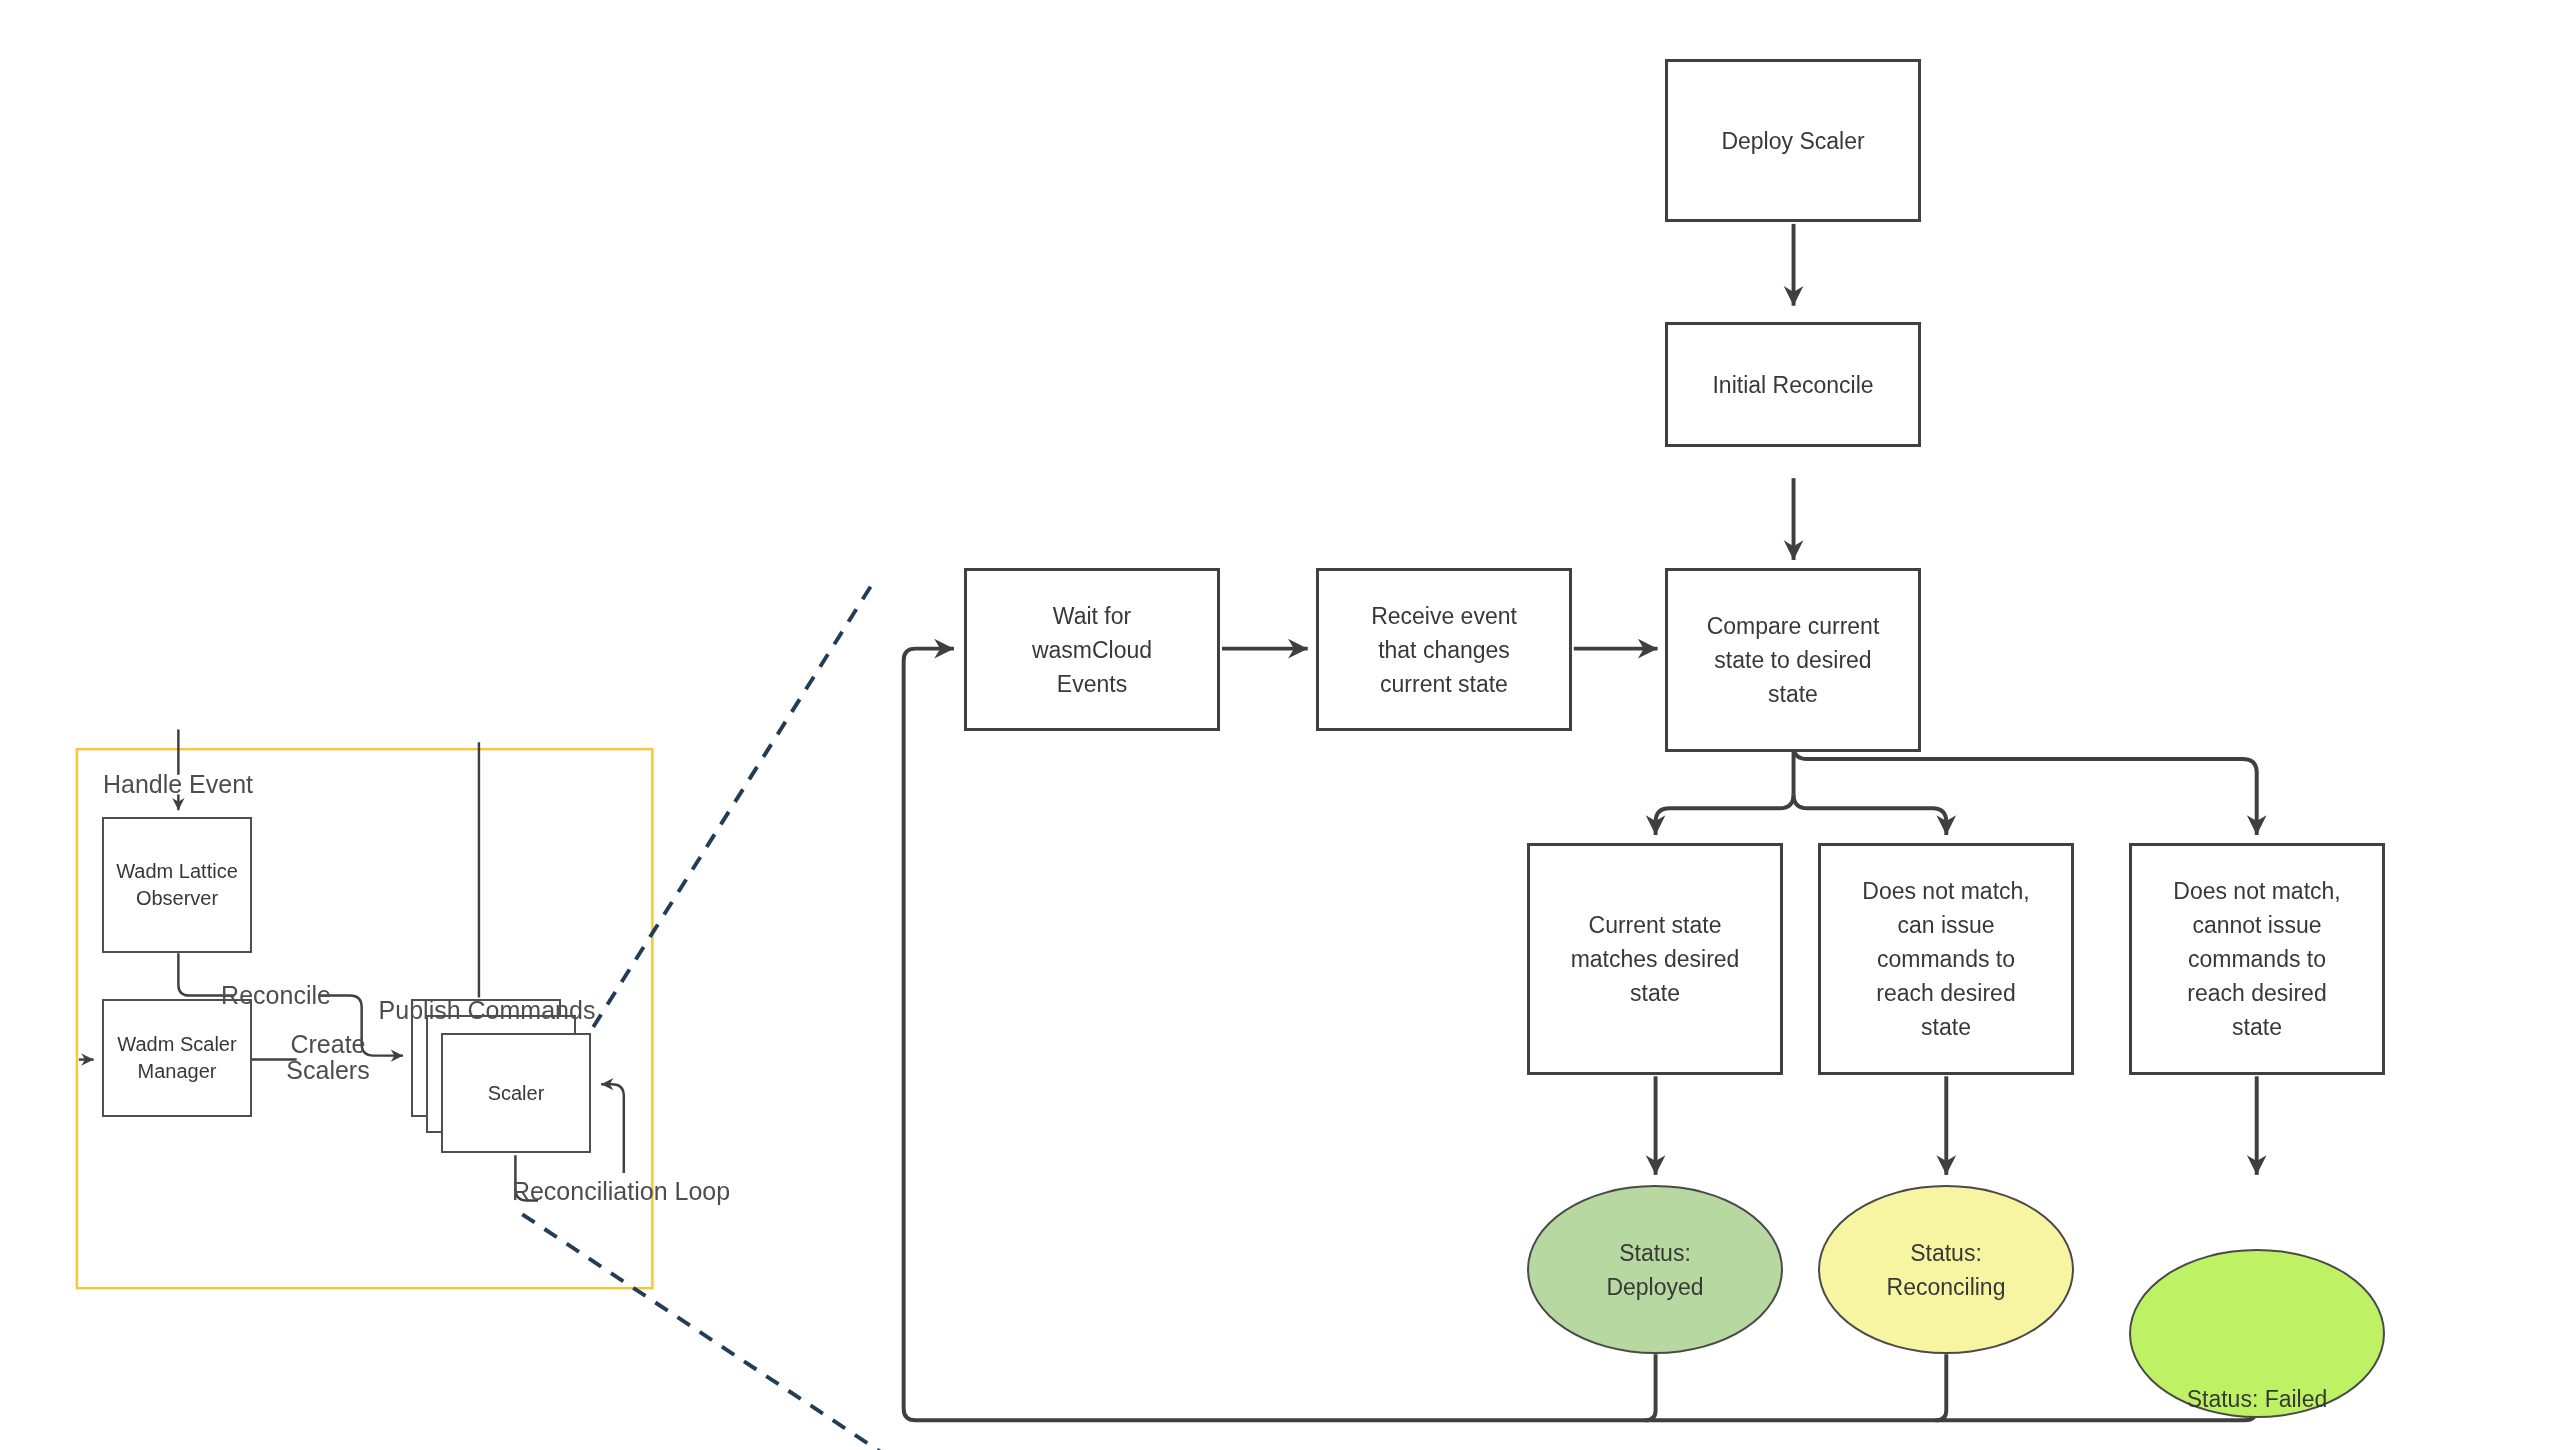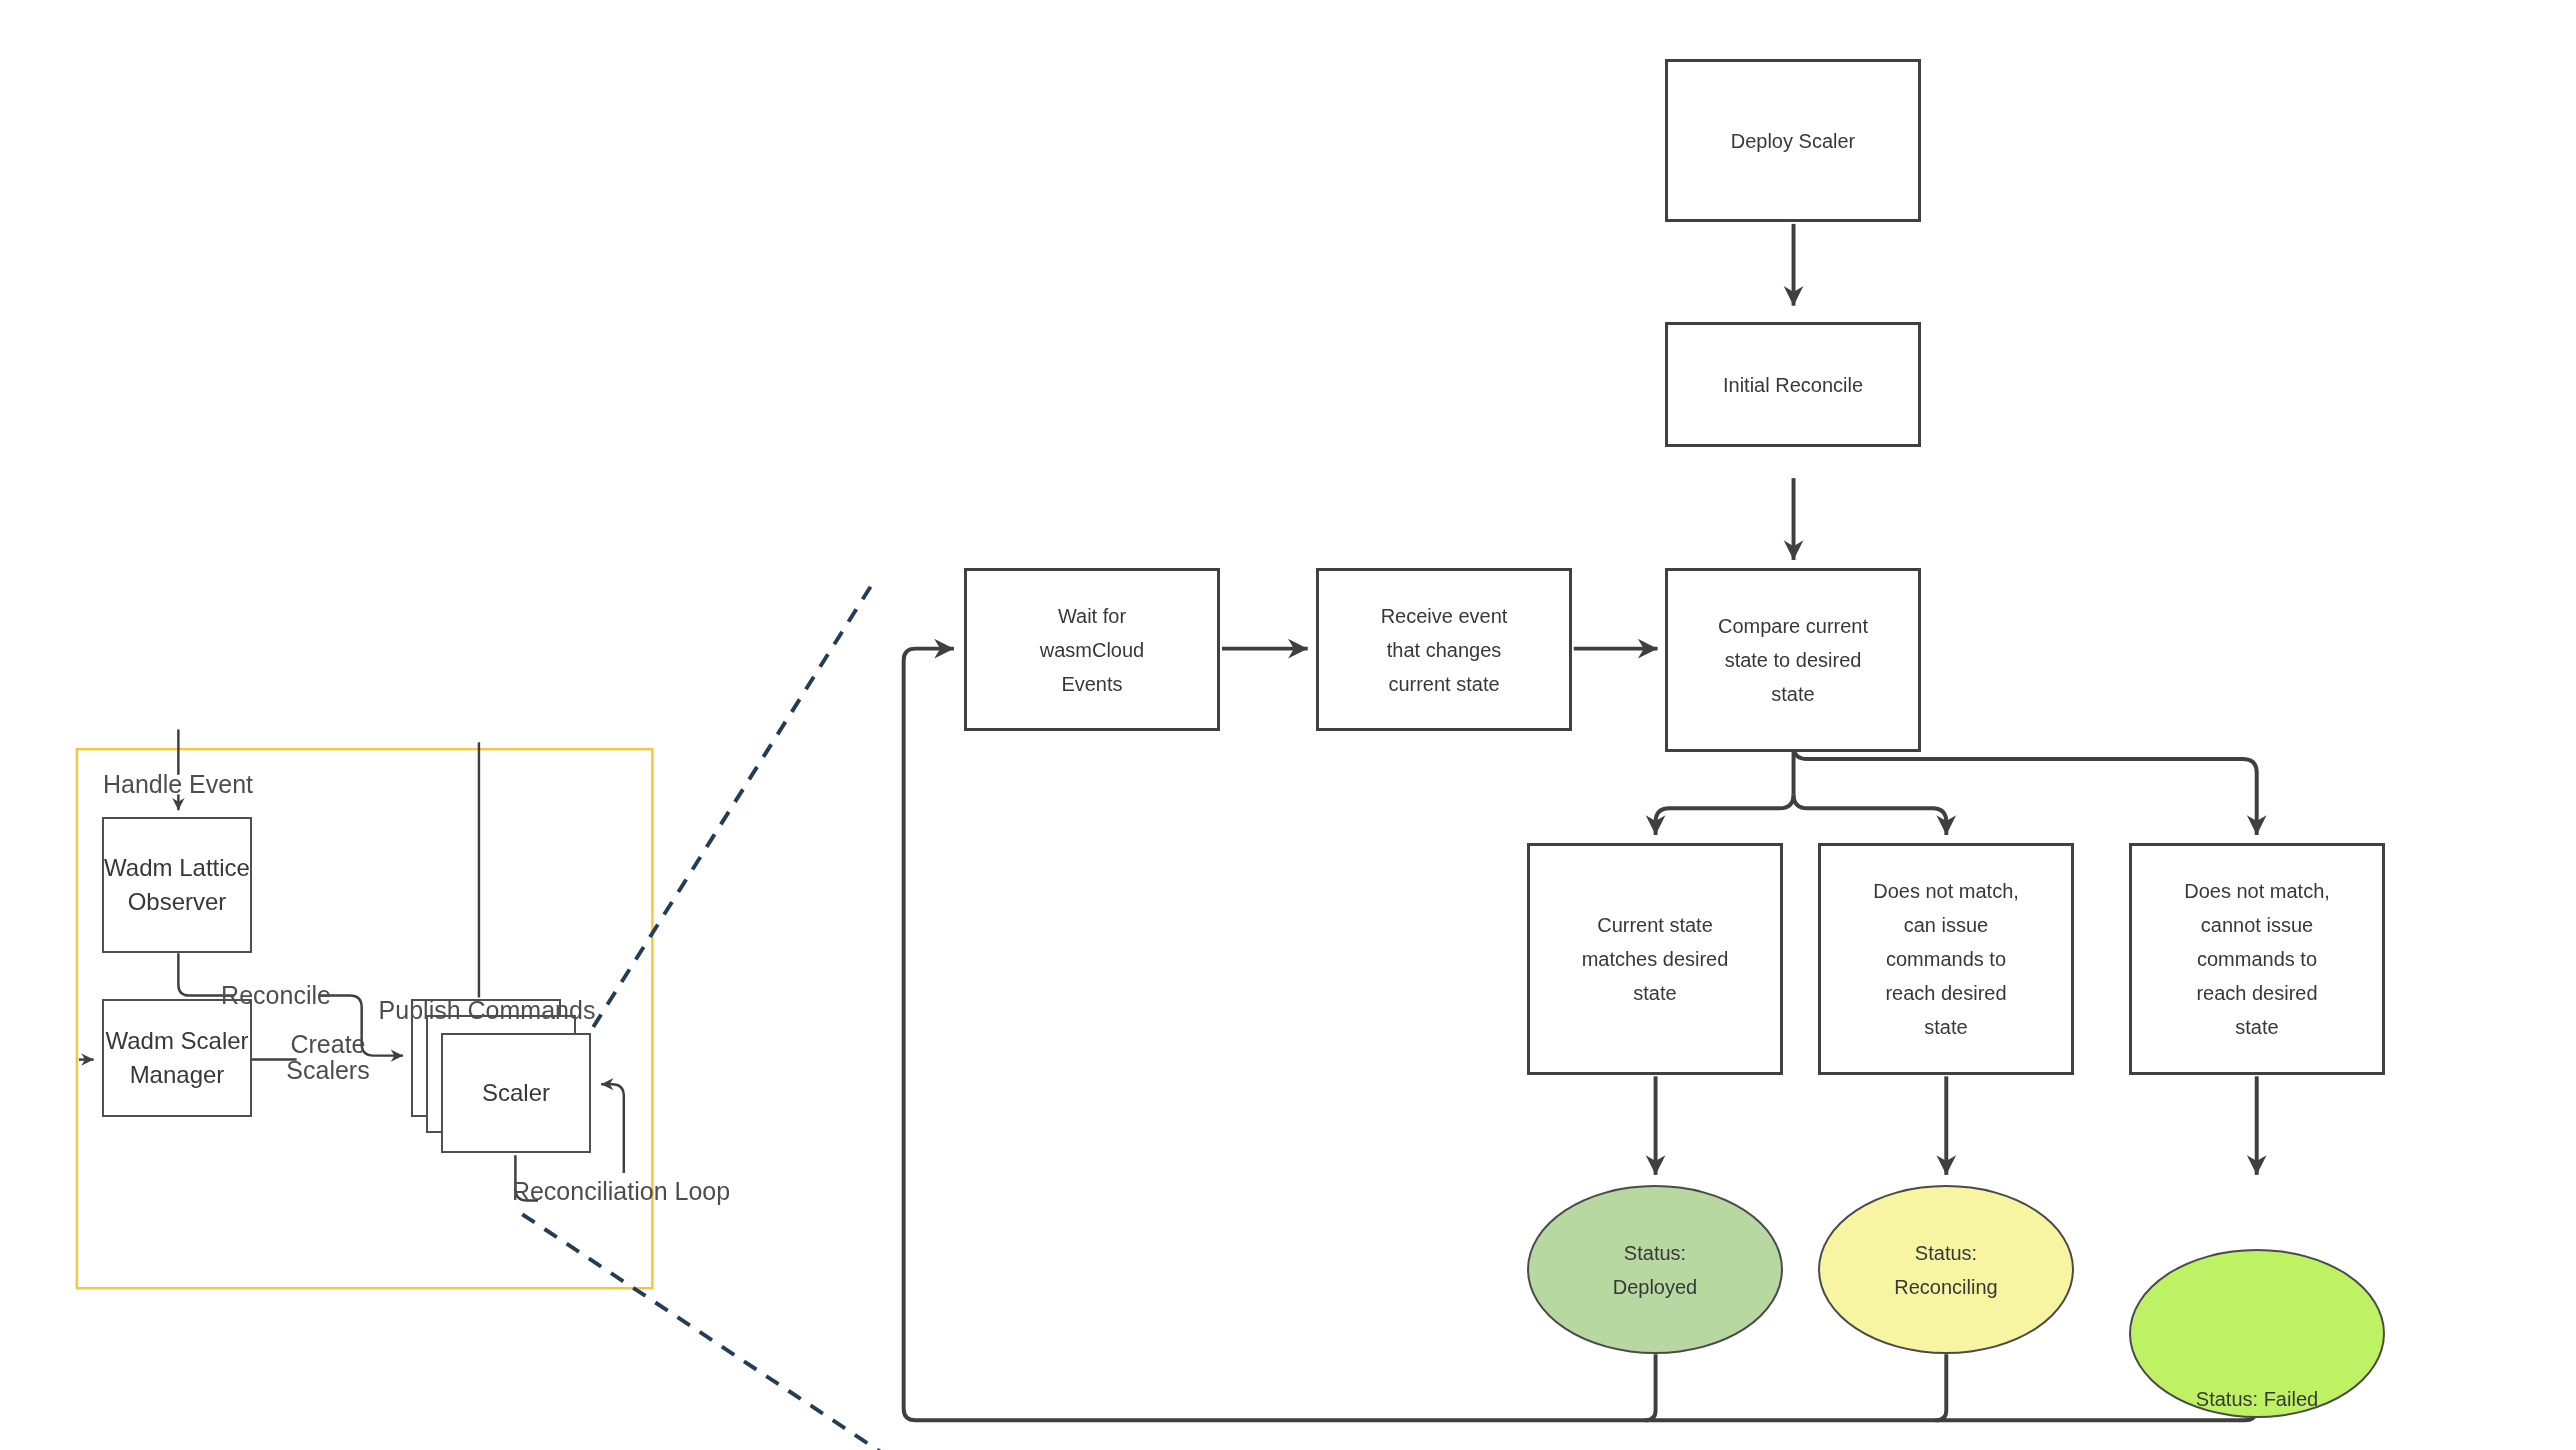--- a/index.html
+++ b/index.html
@@ -13,25 +13,25 @@
   .sedge { fill:none; stroke:var(--line,#3f3f3f); stroke-width:2.5; }
   .dedge { fill:none; stroke:var(--dashed_line,#233D56); stroke-width:4;
            stroke-dasharray:15 12; stroke-linecap:butt; }
   .yrect { fill:none; stroke:var(--overview_border,#F8C636); stroke-width:2.5; }
 
   .node {
     position:absolute; box-sizing:border-box; background:#ffffff;
     border:3px solid var(--box_border,#404040);
     display:flex; align-items:center; justify-content:center;
     text-align:center; color:var(--text,#383838);
-    font-size:20px; line-height:34px;
+    font-size:23px; line-height:34px;
   }
   .small-node {
     border-width:2px; border-color:var(--small_box_border,#4f4f4f);
-    font-size:24px; line-height:34px;
+    font-size:20px; line-height:27px;
   }
   .ellipse { border-radius:50%; border:2.5px solid var(--ellipse_border,#4a4a4a); }
   .txt { white-space:pre-line; }
   .edge-label {
     position:absolute; transform:translate(-50%,-50%);
     color:var(--label_text,#4d4d4d); font-size:25px; line-height:26px;
     text-align:center; white-space:pre-line;
   }
 </style>
 </head>

